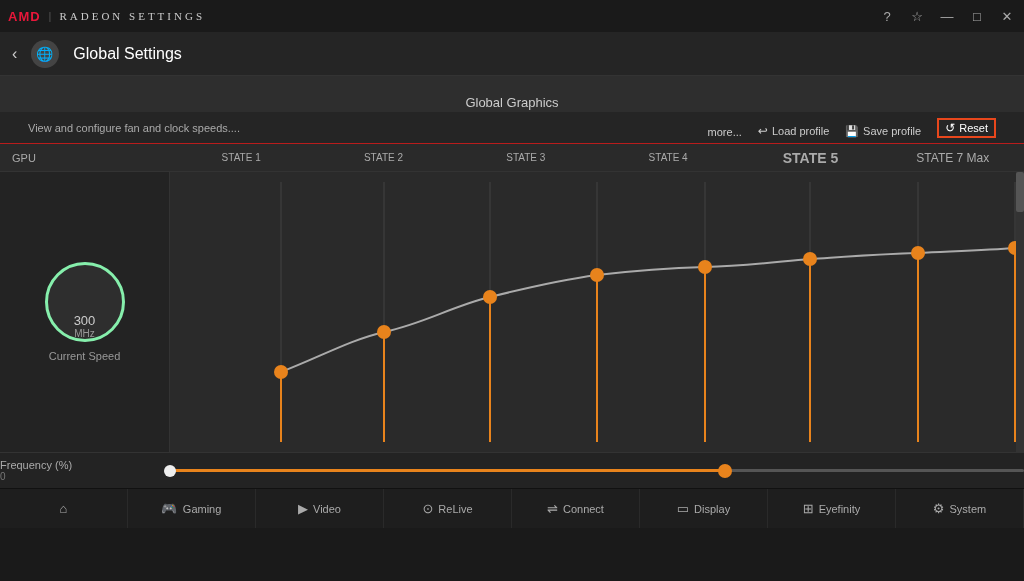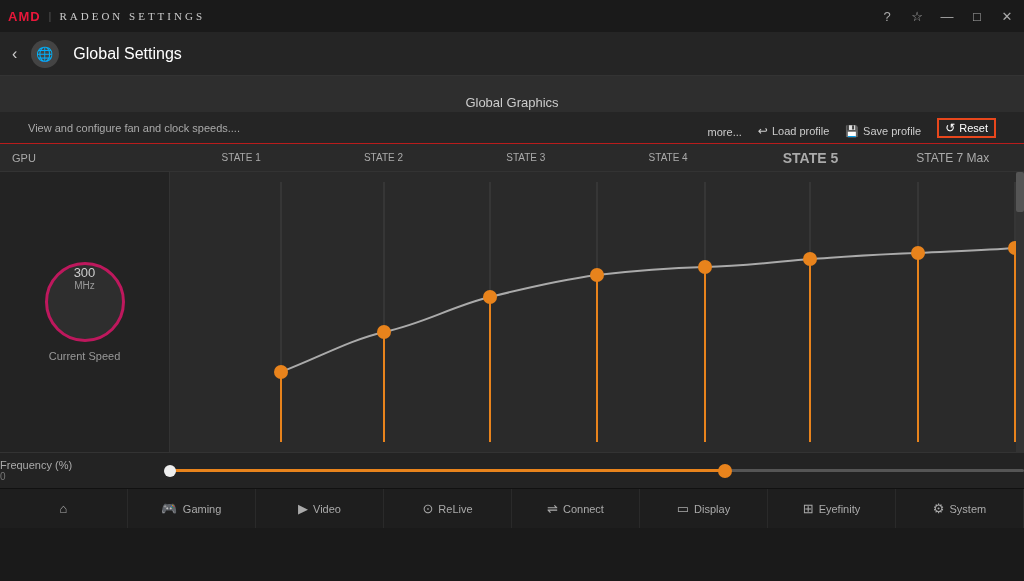--- a/index.html
+++ b/index.html
@@ -147,25 +147,25 @@
       flex-direction: column;
       align-items: center;
       justify-content: center;
       border-right: 1px solid #333;
       flex-shrink: 0;
     }
     .gauge-circle {
       width: 80px;
       height: 80px;
       border-radius: 50%;
-      border: 3px solid #be185d;
+      border: 3px solid #86efac;
       display: flex;
       flex-direction: column;
       align-items: center;
-      justify-content: flex-start;
+      justify-content: flex-end;
       background: #2e2e2e;
       margin-bottom: 8px;
     }
     .gauge-value {
       font-size: 13px;
       color: #ccc;
       font-weight: 500;
     }
     .gauge-unit {
       font-size: 10px;

